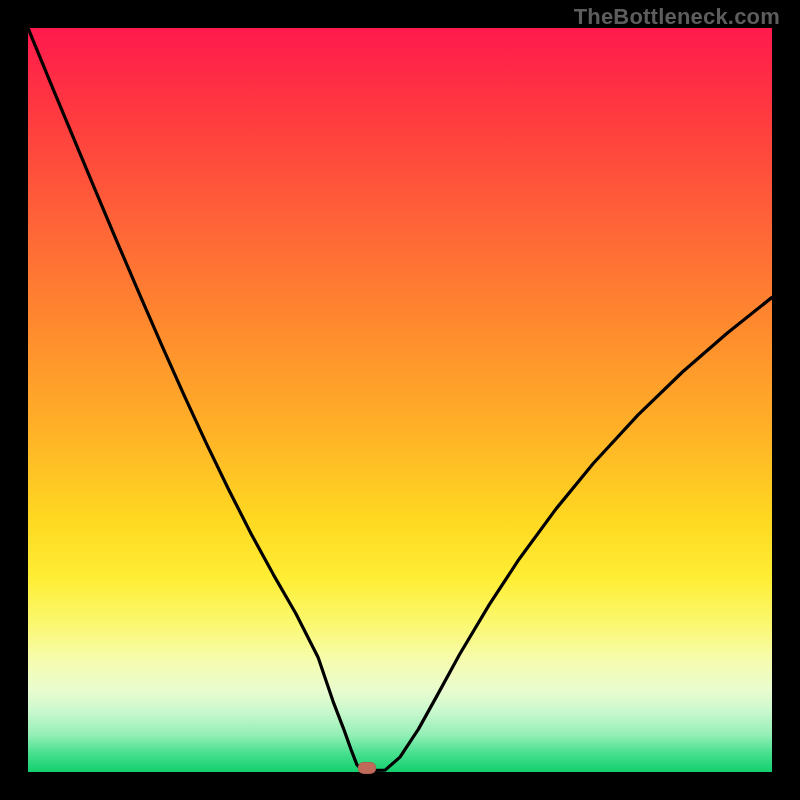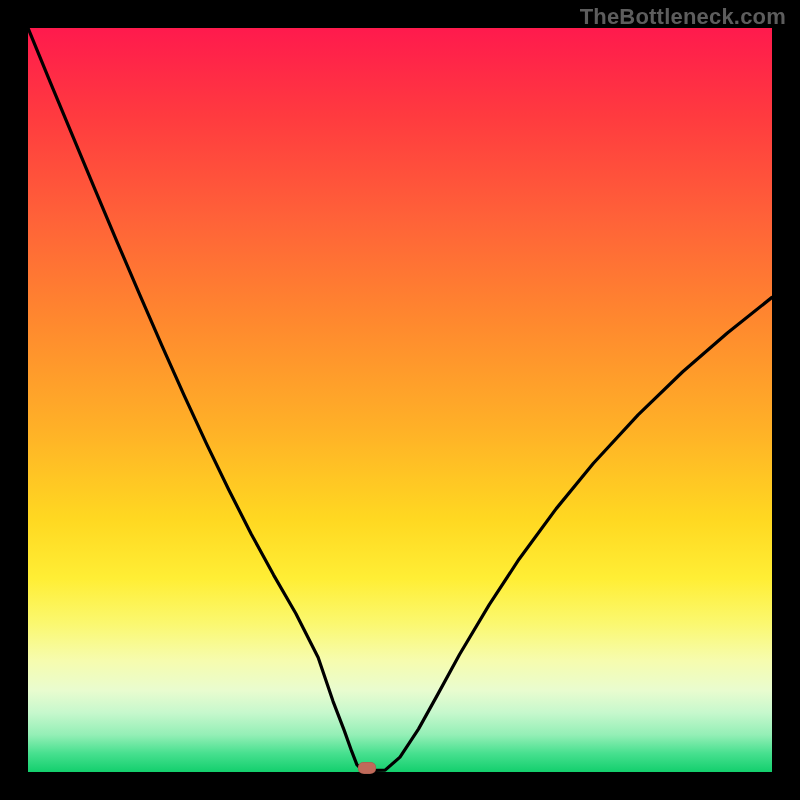--- a/index.html
+++ b/index.html
@@ -13,21 +13,21 @@
   }
   .frame {
     position: relative;
     width: 800px;
     height: 800px;
     background: #000;
   }
   .watermark {
     position: absolute;
     top: 4px;
-    right: 14px;
+    right: 20px;
     color: #5d5d5d;
     font-size: 22px;
     font-weight: 600;
     letter-spacing: 0.2px;
     z-index: 5;
   }
   .plot {
     position: absolute;
     left: 28px;
     top: 28px;

